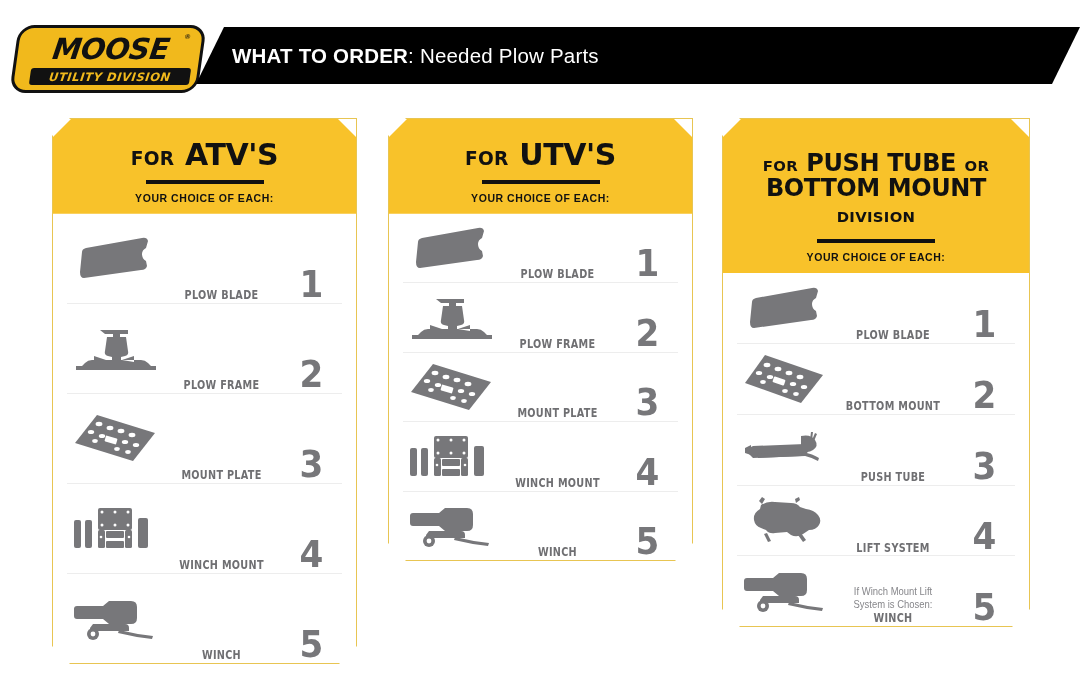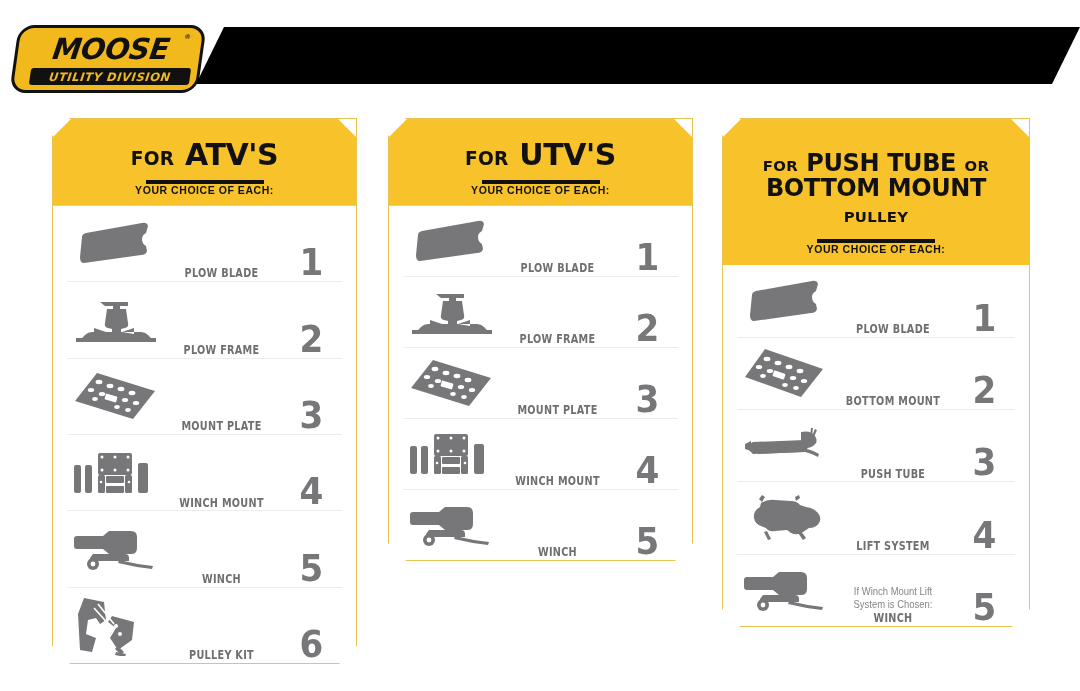--- a/index.html
+++ b/index.html
@@ -105,20 +105,21 @@
   .card-title .small{font-size:0.62em;letter-spacing:.3px;margin-top:48px;}
   .card-title .big{font-size:1em;letter-spacing:-0.4px;}
   .title-rule{
     width:118px;height:4px;background:#111;
     margin:9px auto 0 auto;
   }
   .choice{
     font-family:"Liberation Sans", sans-serif;
     font-size:10.5px;font-weight:bold;color:#111;
     letter-spacing:.55px;
+    margin-top:8px;
     padding-bottom:10px;
   }
 
   .rows{
     flex:1 1 auto;
     display:flex;flex-direction:column;
     padding:0 14px;
   }
   .row{
     display:flex;align-items:flex-end;
@@ -184,20 +185,24 @@
   <div class="logo">
     <div class="logo-badge"></div>
     <div class="logo-moose">MOOSE</div>
     <div class="logo-reg">®</div>
     <div class="logo-ud">
       <span>UTILITY DIVISION</span>
     </div>
   </div>
 
   <div class="banner"></div>
+  <div class="banner-text">
+    <span class="bold">WHAT TO ORDER</span>
+      <span class="light">: Needed Plow Parts</span>
+  </div>
 
 </div>
 
 <div class="card" id="card-atv">
   <div class="card-inner">
     <div class="card-head">
       <div class="card-title">
         <span class="small">FOR</span>
         <span class="big">ATV'S</span>
       </div>
@@ -288,42 +293,20 @@
               <circle cx="20" cy="38" r="6"></circle>
               <path d="M46 34 q16 4 34 6 l-1 3 q-18 -2 -34 -6 z"></path>
             </g>
             <circle cx="20" cy="38" r="2.4" fill="#ffffff"></circle>
           </svg>
         </div>
         <div class="cell-label">WINCH</div>
         <div class="cell-num">5</div>
       </div>
 
-      <div class="row">
-        <div class="cell-icon">
-          <svg width="82" height="62" viewBox="0 0 82 62">
-            <g fill="#77777a">
-              <path d="M10 4 L30 8 L32 26 L26 30 L22 24 L14 26 L12 40 L22 44 L18 58 L6 56 L4 20 Z"></path>
-              <path d="M38 22 L60 28 L58 46 L44 56 L36 44 L42 34 L34 28 Z"></path>
-              <path d="M44 52 l6 6 l-3 3 l-6 -6 z"></path>
-              <path d="M42 58 l10 2 l-1 3 l-10 -2 z"></path>
-            </g>
-            <g stroke="#ffffff" stroke-width="1.6" fill="none">
-              <path d="M24 10 L40 30"></path>
-                <path d="M20 14 L38 34"></path>
-            </g>
-            <g fill="#ffffff">
-                <circle cx="42" cy="32" r="2"></circle>
-                <circle cx="46" cy="40" r="2"></circle>
-              </g>
-          </svg>
-        </div>
-        <div class="cell-label">PULLEY KIT</div>
-        <div class="cell-num">6</div>
-      </div>
 
     </div>
   </div>
 </div>
 
 <div class="card" id="card-utv">
   <div class="card-inner">
     <div class="card-head">
       <div class="card-title">
         <span class="small">FOR</span>
@@ -433,21 +416,21 @@
       <div class="card-title">
         <div>
           <span class="small">FOR</span>
           <span class="big">PUSH TUBE</span>
           <span class="small">OR</span>
         </div>
         <div>
           <span class="big">BOTTOM MOUNT</span>
         </div>
         <div>
-          <span class="small">PULLEY</span>
+          <span class="small">DIVISION</span>
         </div>
       </div>
       <div class="title-rule"></div>
       <div class="choice">YOUR CHOICE OF EACH:</div>
     </div>
     <div class="rows">
 
       <div class="row">
         <div class="cell-icon">
           <svg width="78" height="44" viewBox="0 0 78 44">

